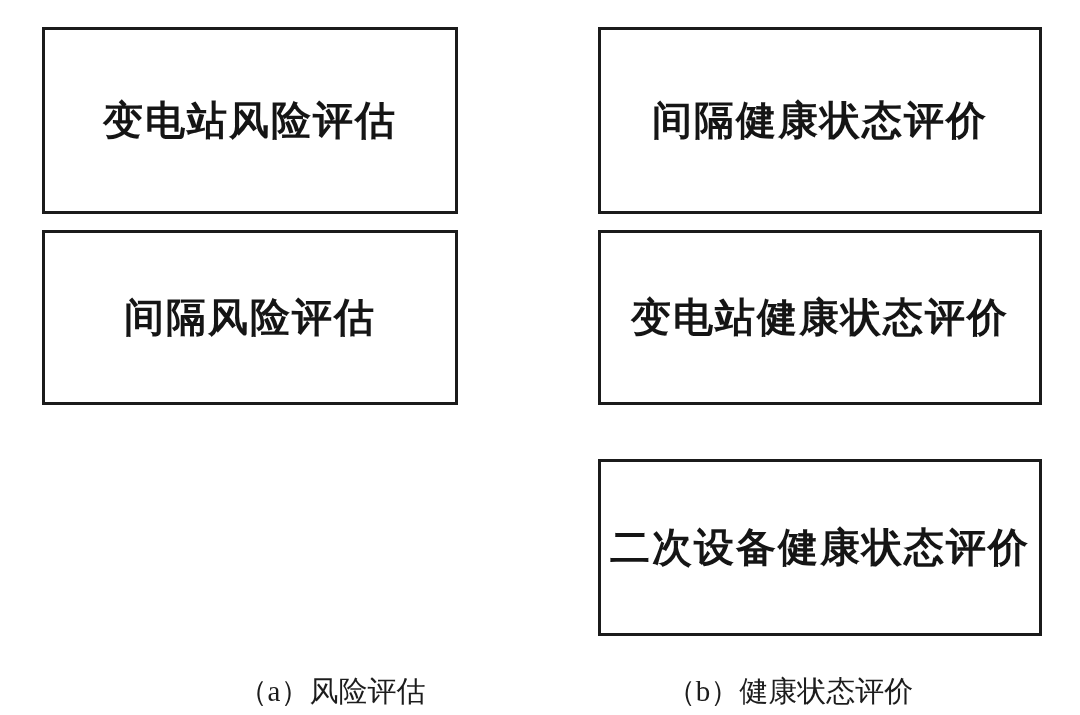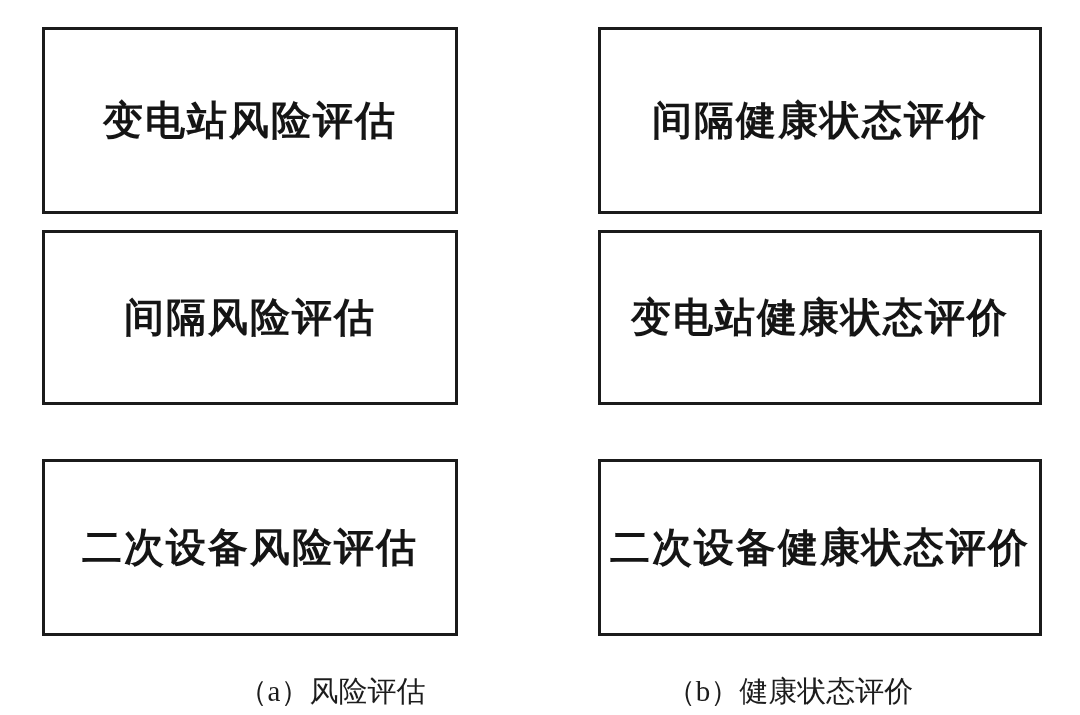--- a/index.html
+++ b/index.html
@@ -56,23 +56,20 @@
 <body>
 
 <div class="canvas">
 
   <div class="dbox col-a-box row-1">
     <span class="label">变电站风险评估</span>
   </div>
   <div class="dbox col-a-box row-2">
     <span class="label">间隔风险评估</span>
   </div>
-  <div class="dbox col-a-box row-3">
-    <span class="label">二次设备风险评估</span>
-  </div>
 
   <div class="dbox col-b-box row-1">
     <span class="label">间隔健康状态评价</span>
   </div>
   <div class="dbox col-b-box row-2">
     <span class="label">变电站健康状态评价</span>
   </div>
   <div class="dbox col-b-box row-3">
     <span class="label">二次设备健康状态评价</span>
   </div>

